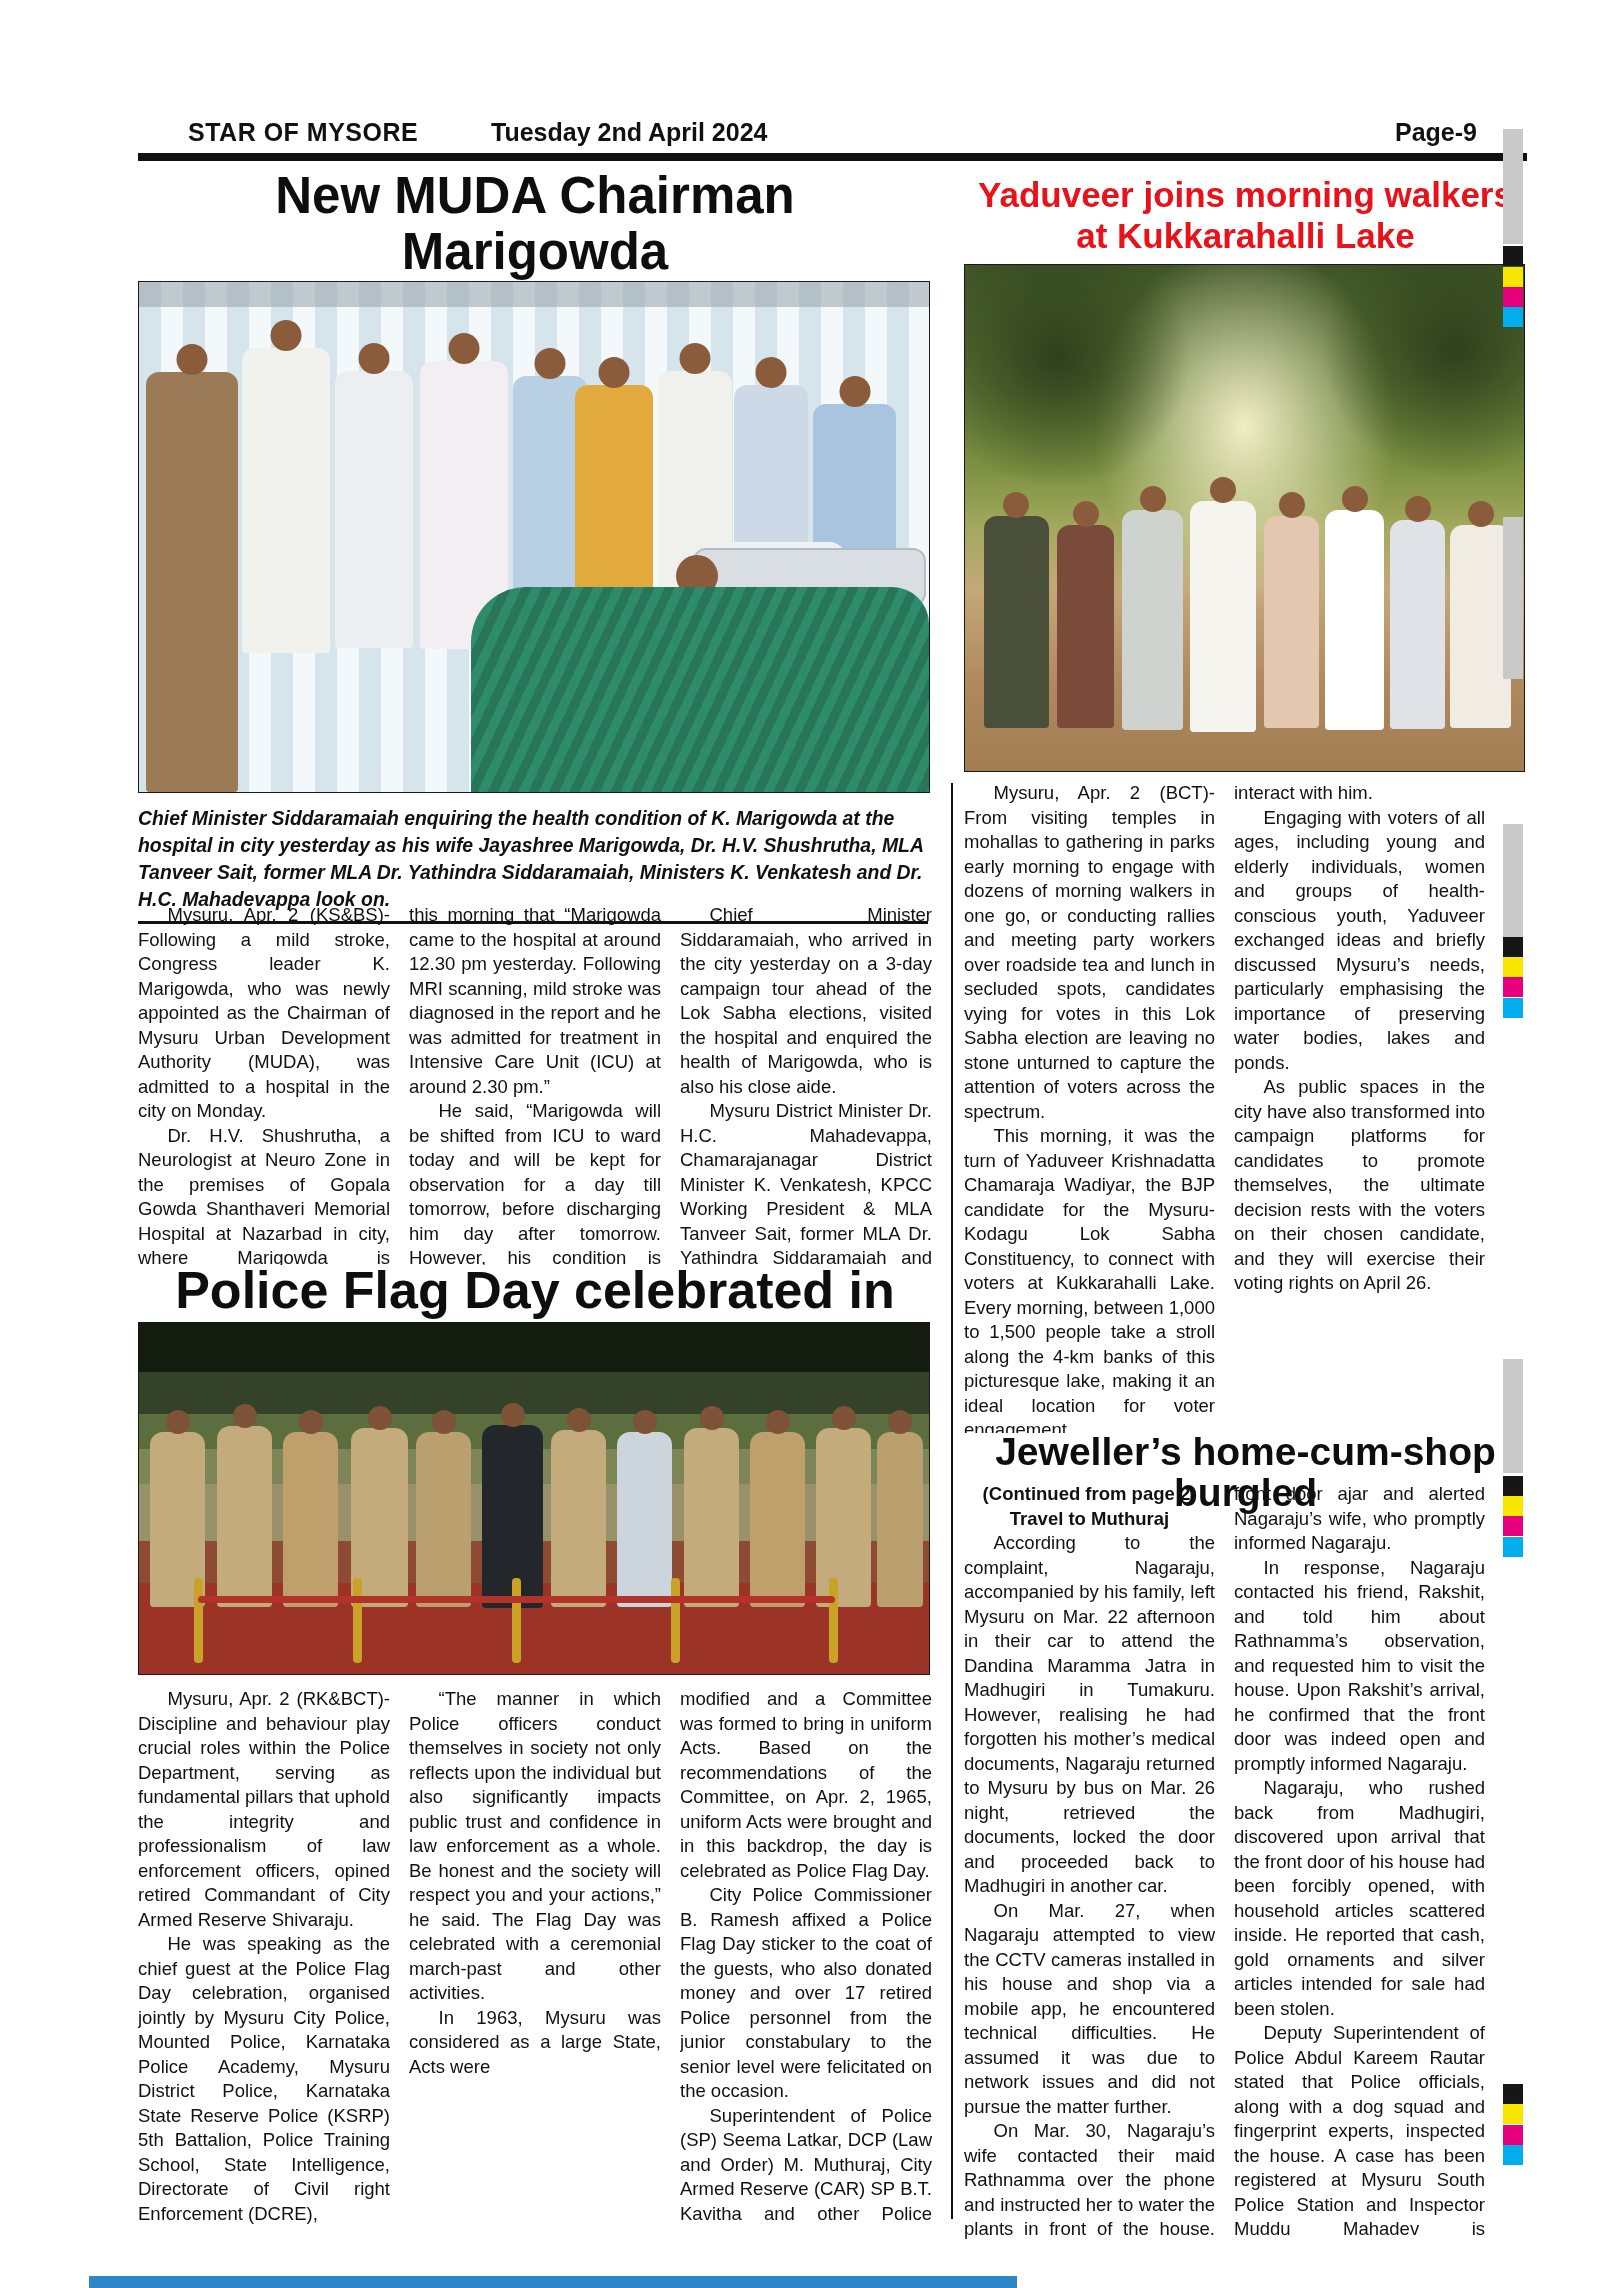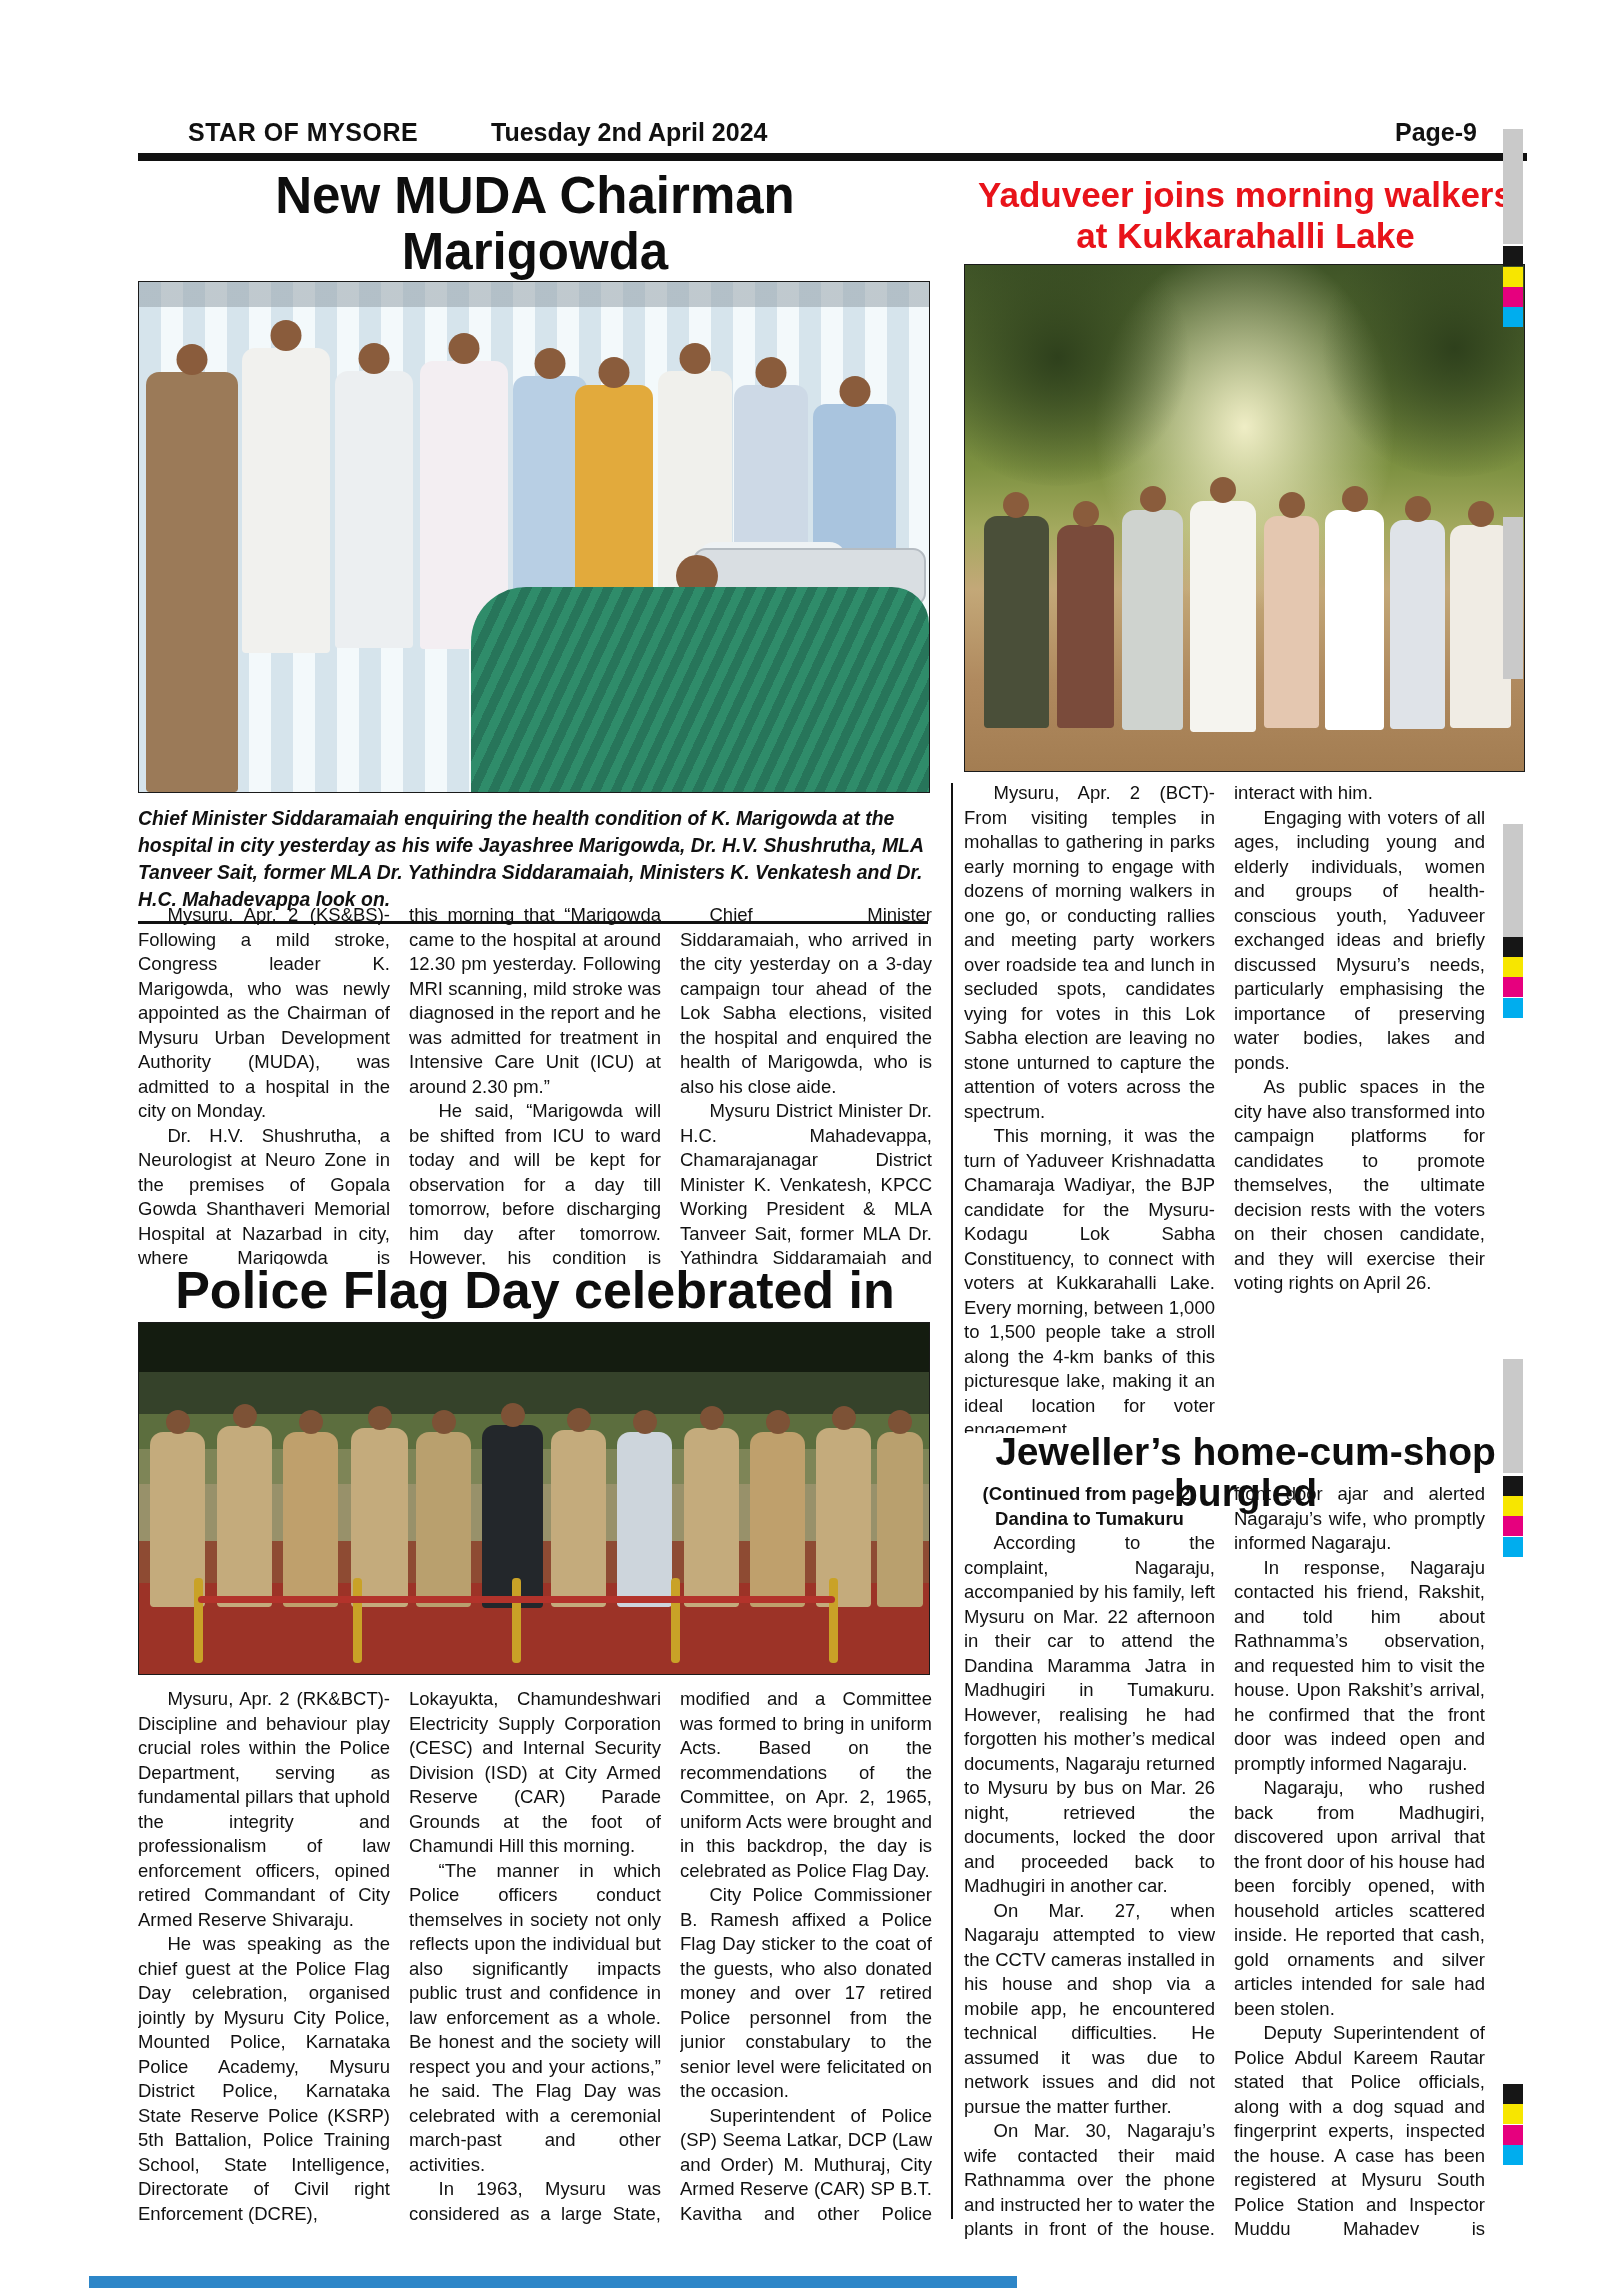--- a/index.html
+++ b/index.html
@@ -135,21 +135,20 @@
     <div class="post" style="left:690px;top:255px;"></div>
     <div class="rope" style="left:59px;top:273px;width:637px;"></div>
   </div>
 
   <div class="abs cols" style="left:138px;top:1687px;width:794px;height:537px;">
     <div class="col">
       <p class="para">Mysuru, Apr. 2 (RK&amp;BCT)- Discipline and behaviour play crucial roles within the Police Department, serving as fundamental pillars that uphold the integrity and professionalism of law enforcement officers, opined retired Commandant of City Armed Reserve Shivaraju.</p>
       <p class="para">He was speaking as the chief guest at the Police Flag Day celebration, organised jointly by Mysuru City Police, Mounted Police, Karnataka Police Academy, Mysuru District Police, Karnataka State Reserve Police (KSRP) 5th Battalion, Police Training School, State Intelligence, Directorate of Civil right Enforcement (DCRE),</p>
     </div>
     <div class="col">
-      <p class="para cont">Lokayukta, Chamundeshwari Electricity Supply Corporation (CESC) and Internal Security Division (ISD) at City Armed Reserve (CAR) Parade Grounds at the foot of Chamundi Hill this morning.</p>
       <p class="para">“The manner in which Police officers conduct themselves in society not only reflects upon the individual but also significantly impacts public trust and confidence in law enforcement as a whole. Be honest and the society will respect you and your actions,” he said. The Flag Day was celebrated with a ceremonial march-past and other activities.</p>
       <p class="para">In 1963, Mysuru was considered as a large State, Acts were</p>
     </div>
     <div class="col">
       <p class="para cont">modified and a Committee was formed to bring in uniform Acts. Based on the recommendations of the Committee, on Apr. 2, 1965, uniform Acts were brought and in this backdrop, the day is celebrated as Police Flag Day.</p>
       <p class="para">City Police Commissioner B. Ramesh affixed a Police Flag Day sticker to the coat of the guests, who also donated money and over 17 retired Police personnel from the junior constabulary to the senior level were felicitated on the occasion.</p>
       <p class="para">Superintendent of Police (SP) Seema Latkar, DCP (Law and Order) M. Muthuraj, City Armed Reserve (CAR) SP B.T. Kavitha and other Police officials were present.</p>
     </div>
   </div>
 
@@ -184,21 +183,21 @@
       <p class="para">Engaging with voters of all ages, including young and elderly individuals, women and groups of health-conscious youth, Yaduveer exchanged ideas and briefly discussed Mysuru’s needs, particularly emphasising the importance of preserving water bodies, lakes and ponds.</p>
       <p class="para">As public spaces in the city have also transformed into campaign platforms for candidates to promote themselves, the ultimate decision rests with the voters on their chosen candidate, and they will exercise their voting rights on April 26.</p>
     </div>
   </div>
 
   <div class="abs hl-jewel" style="left:964px;top:1432px;width:563px;">Jeweller’s home-cum-shop burgled</div>
 
   <div class="abs cols" style="left:964px;top:1482px;width:521px;height:757px;">
     <div class="col">
       <p class="para cb">(Continued from page 2)</p>
-      <p class="para cb">Dandina to Tumakuru</p>
+      <p class="para cb">Travel to Muthuraj</p>
       <p class="para">According to the complaint, Nagaraju, accompanied by his family, left Mysuru on Mar. 22 afternoon in their car to attend the Dandina Maramma Jatra in Madhugiri in Tumakuru. However, realising he had forgotten his mother’s medical documents, Nagaraju returned to Mysuru by bus on Mar. 26 night, retrieved the documents, locked the door and proceeded back to Madhugiri in another car.</p>
       <p class="para">On Mar. 27, when Nagaraju attempted to view the CCTV cameras installed in his house and shop via a mobile app, he encountered technical difficulties. He assumed it was due to network issues and did not pursue the matter further.</p>
       <p class="para">On Mar. 30, Nagaraju’s wife contacted their maid Rathnamma over the phone and instructed her to water the plants in front of the house. Upon reaching the house, Rathnamma noticed the</p>
     </div>
     <div class="col">
       <p class="para cont">front door ajar and alerted Nagaraju’s wife, who promptly informed Nagaraju.</p>
       <p class="para">In response, Nagaraju contacted his friend, Rakshit, and told him about Rathnamma’s observation, and requested him to visit the house. Upon Rakshit’s arrival, he confirmed that the front door was indeed open and promptly informed Nagaraju.</p>
       <p class="para">Nagaraju, who rushed back from Madhugiri, discovered upon arrival that the front door of his house had been forcibly opened, with household articles scattered inside. He reported that cash, gold ornaments and silver articles intended for sale had been stolen.</p>
       <p class="para">Deputy Superintendent of Police Abdul Kareem Rautar stated that Police officials, along with a dog squad and fingerprint experts, inspected the house. A case has been registered at Mysuru South Police Station and Inspector Muddu Mahadev is overseeing the investigation.</p>
     </div>

